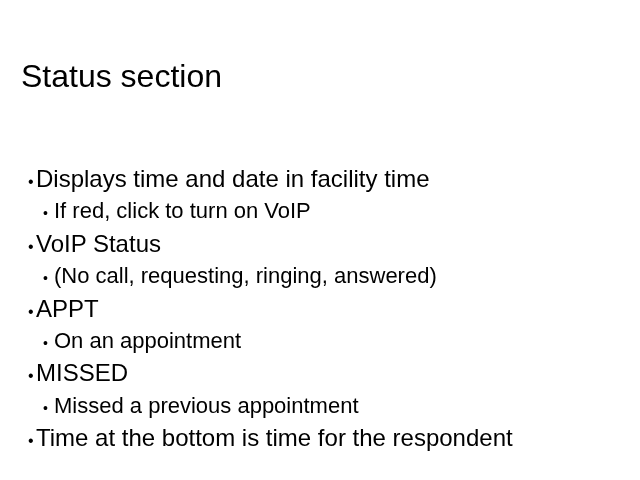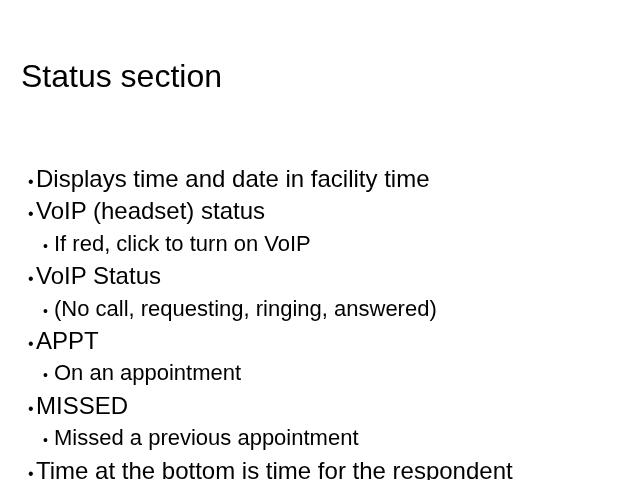--- a/index.html
+++ b/index.html
@@ -95,21 +95,20 @@
 
 <div id="slide">
 
   <div id="title-area">
     <h1 id="slide-title">Status section</h1>
   </div>
 
   <div id="body-area">
 
   <div class="bullet-line level-1"><span class="bullet-mark">•</span><span class="bullet-text">Displays time and date in facility time</span></div>
-      <div class="bullet-line level-1"><span class="bullet-mark">•</span><span class="bullet-text">VoIP (headset) status</span></div>
       <div class="bullet-line level-2"><span class="bullet-mark">•</span><span class="bullet-text">If red, click to turn on VoIP</span></div>
       <div class="bullet-line level-1"><span class="bullet-mark">•</span><span class="bullet-text">VoIP Status</span></div>
       <div class="bullet-line level-2"><span class="bullet-mark">•</span><span class="bullet-text">(No call, requesting, ringing, answered)</span></div>
       <div class="bullet-line level-1"><span class="bullet-mark">•</span><span class="bullet-text">APPT</span></div>
       <div class="bullet-line level-2"><span class="bullet-mark">•</span><span class="bullet-text">On an appointment</span></div>
       <div class="bullet-line level-1"><span class="bullet-mark">•</span><span class="bullet-text">MISSED</span></div>
       <div class="bullet-line level-2"><span class="bullet-mark">•</span><span class="bullet-text">Missed a previous appointment</span></div>
       <div class="bullet-line level-1"><span class="bullet-mark">•</span><span class="bullet-text">Time at the bottom is time for the respondent</span></div>
     </div>
 

